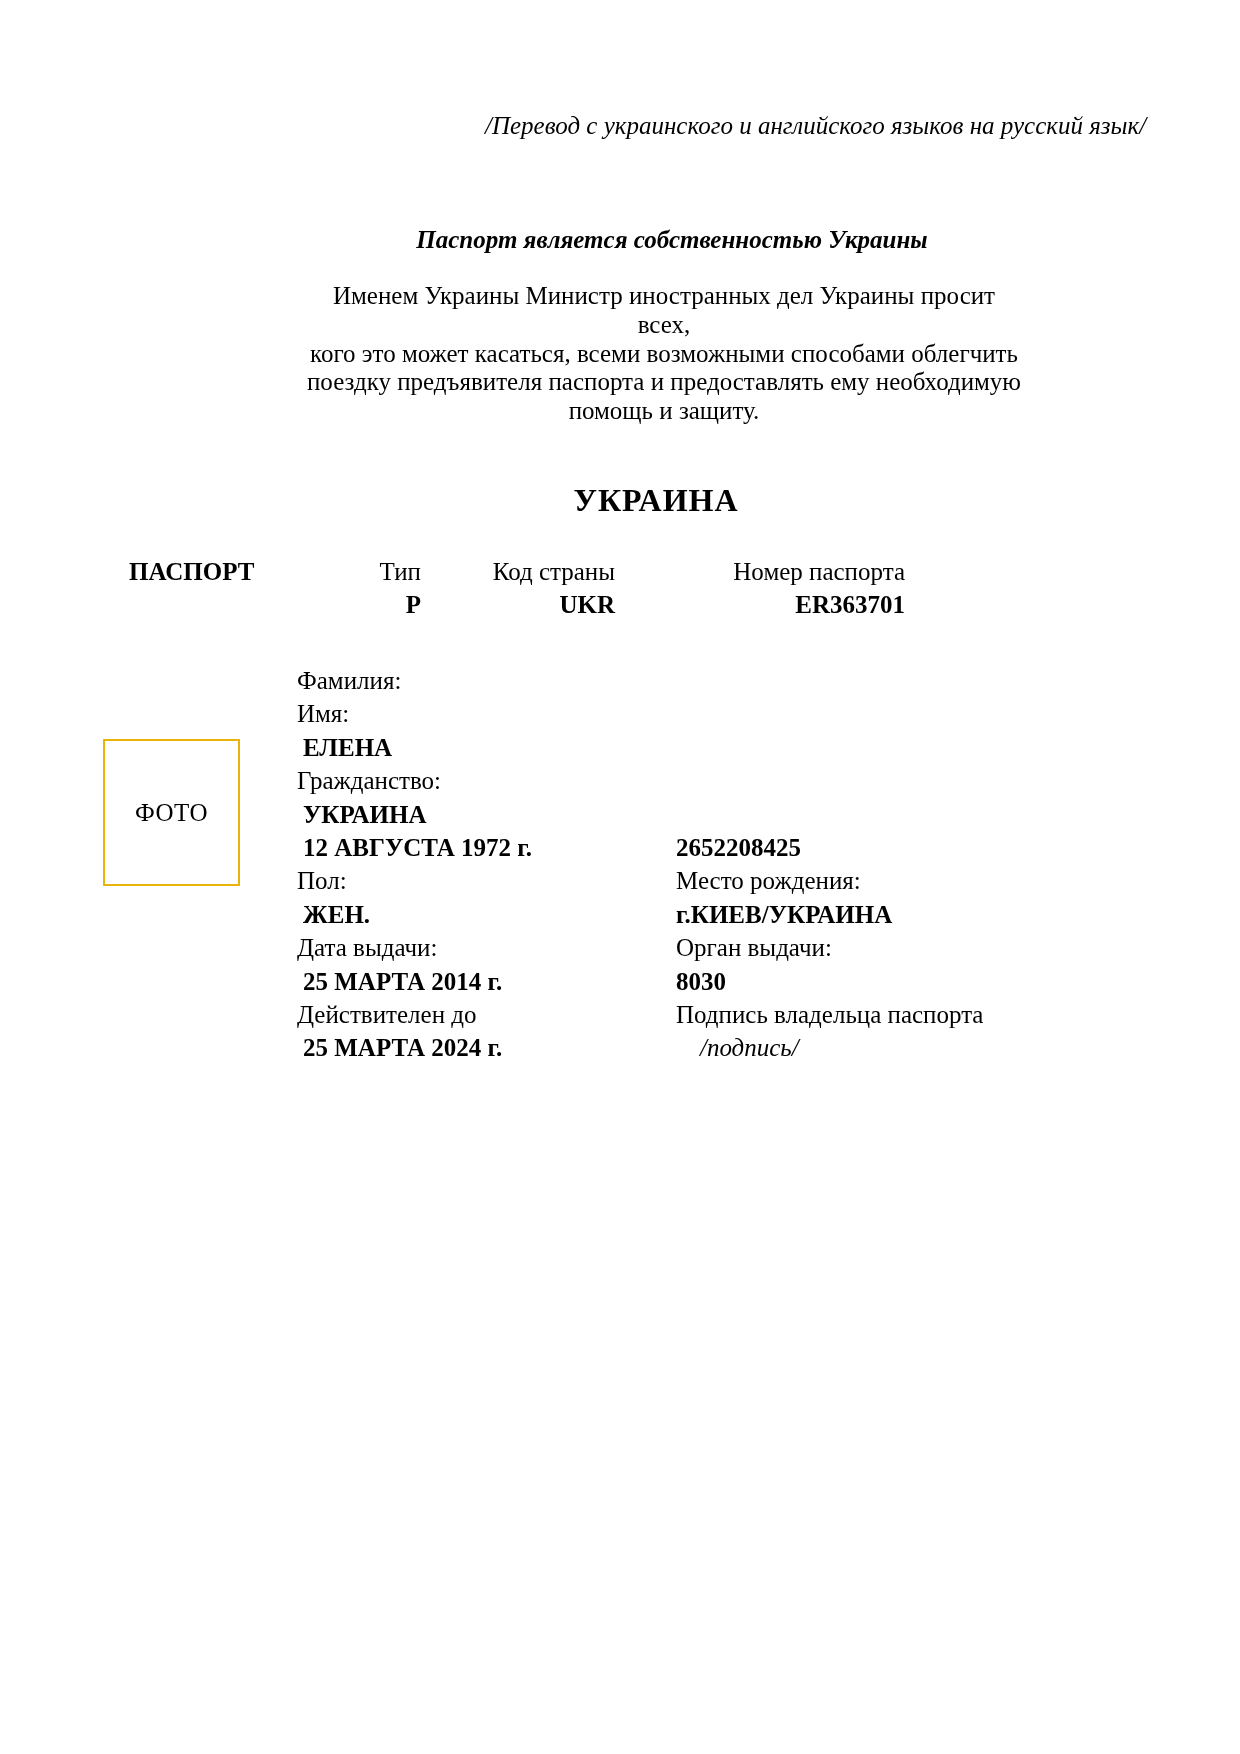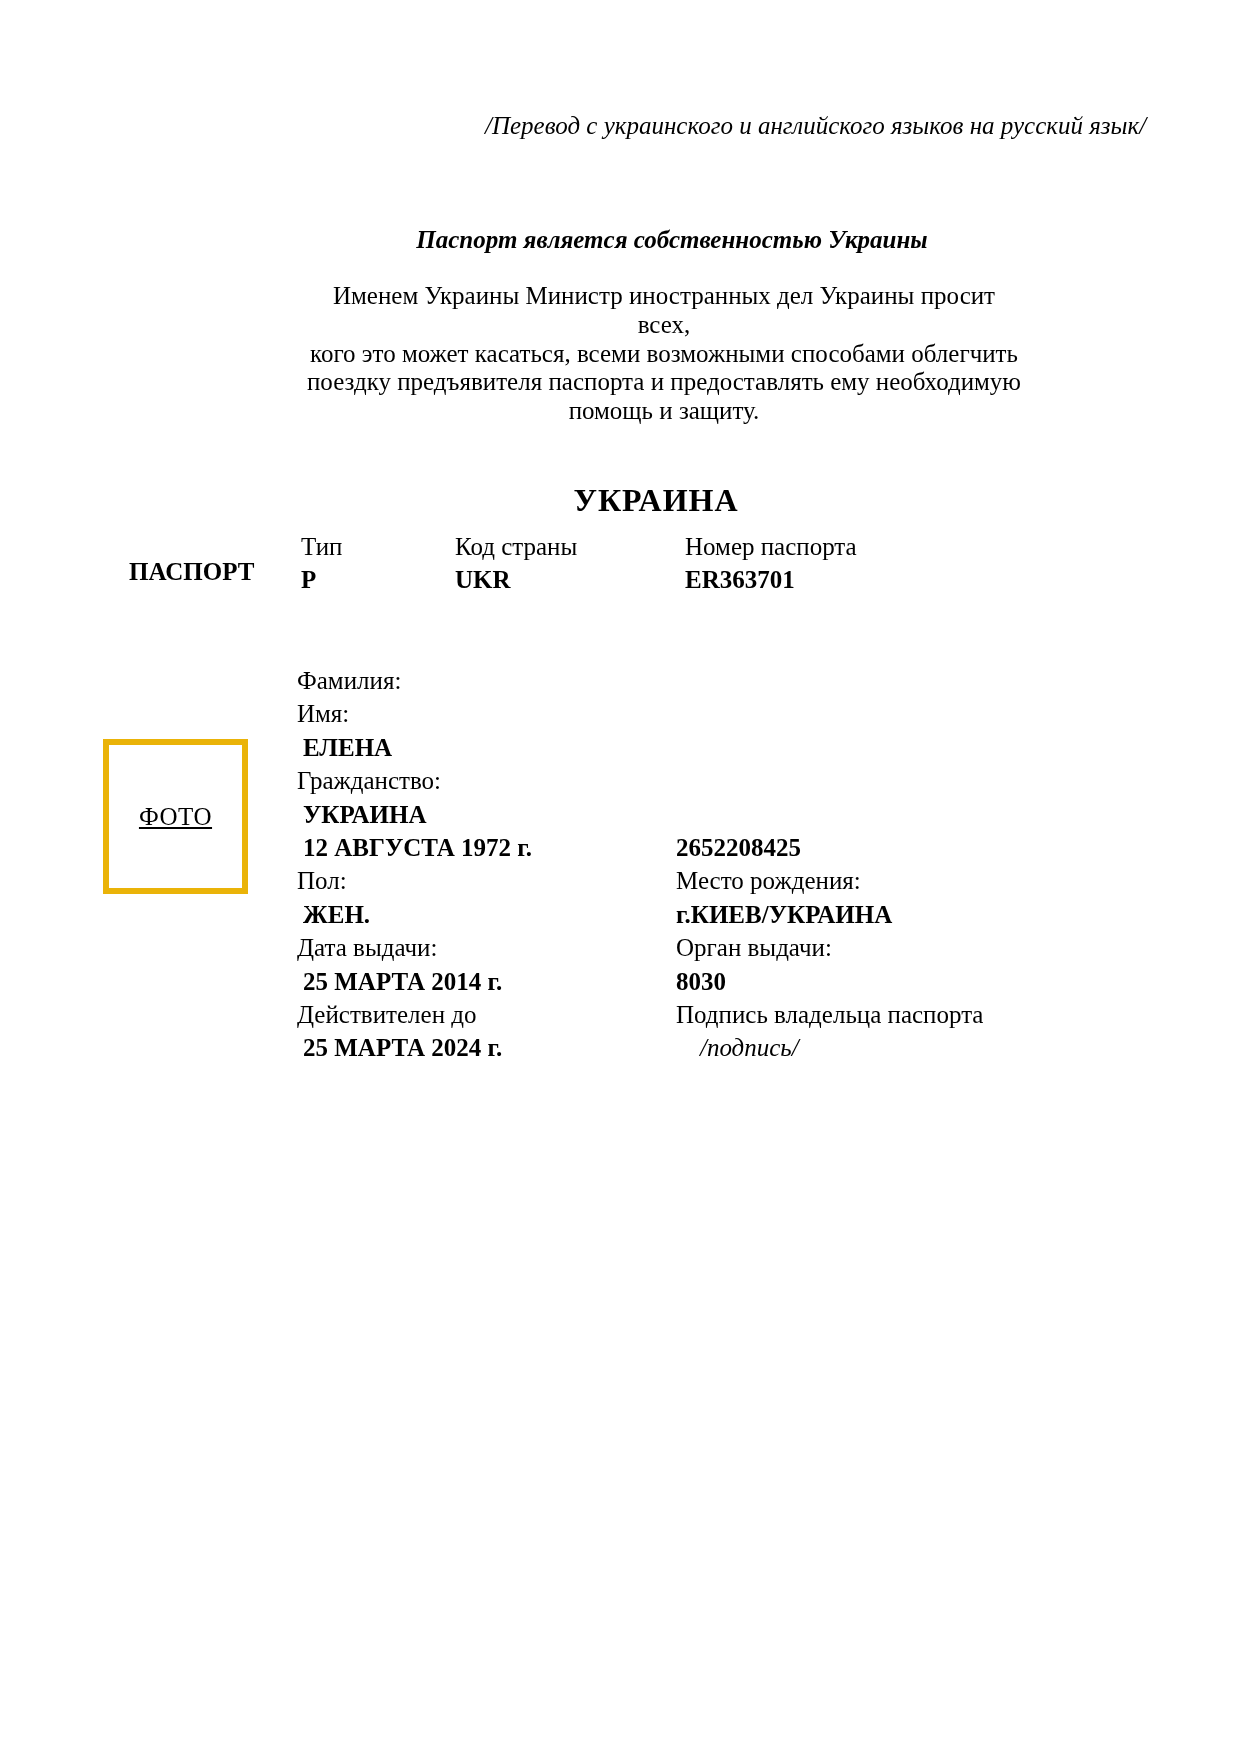--- a/index.html
+++ b/index.html
@@ -53,39 +53,38 @@
   }
   .passport-header { position: absolute; top: 0; left: 0; width: 100%; }
   .hdr-doc {
     position: absolute;
     top: 558px;
     left: 129px;
     font-size: 25px;
     font-weight: bold;
     white-space: nowrap;
   }
-  .hdr-col { position: absolute; top: 533px; text-align: left; font-size: 25px; }
+  .hdr-col { position: absolute; top: 558px; text-align: right; font-size: 25px; }
   .hdr-col .hdr-lbl { height: 33.4px; white-space: nowrap; }
   .hdr-col .hdr-val { font-weight: bold; white-space: nowrap; }
   .col-type   { left: 301px; width: 120px; }
   .col-code   { left: 455px; width: 160px; }
   .col-number { left: 685px; width: 220px; }
   .photo-box {
     position: absolute;
     left: 103px;
     top: 739px;
     width: 133px;
     height: 143px;
-    border: 6px solid #eab308;
+    border: 2px solid #eab308;
     display: flex;
     align-items: center;
     justify-content: center;
     font-size: 25px;
     letter-spacing: 0.5px;
-    text-decoration: underline;
   }
   .fields { position: absolute; top: 647px; left: 0; width: 100%; }
   .frow { position: relative; height: 33.4px; }
   .fl, .fr { position: absolute; top: 0; font-size: 25px; white-space: nowrap; margin-top: 20px; }
   .fl { left: 297px; }
   .fl.val { left: 303px; }
   .fr { left: 676px; }
   .b { font-weight: bold; }
   .sig { font-style: italic; left: 700px; }
 </style>

